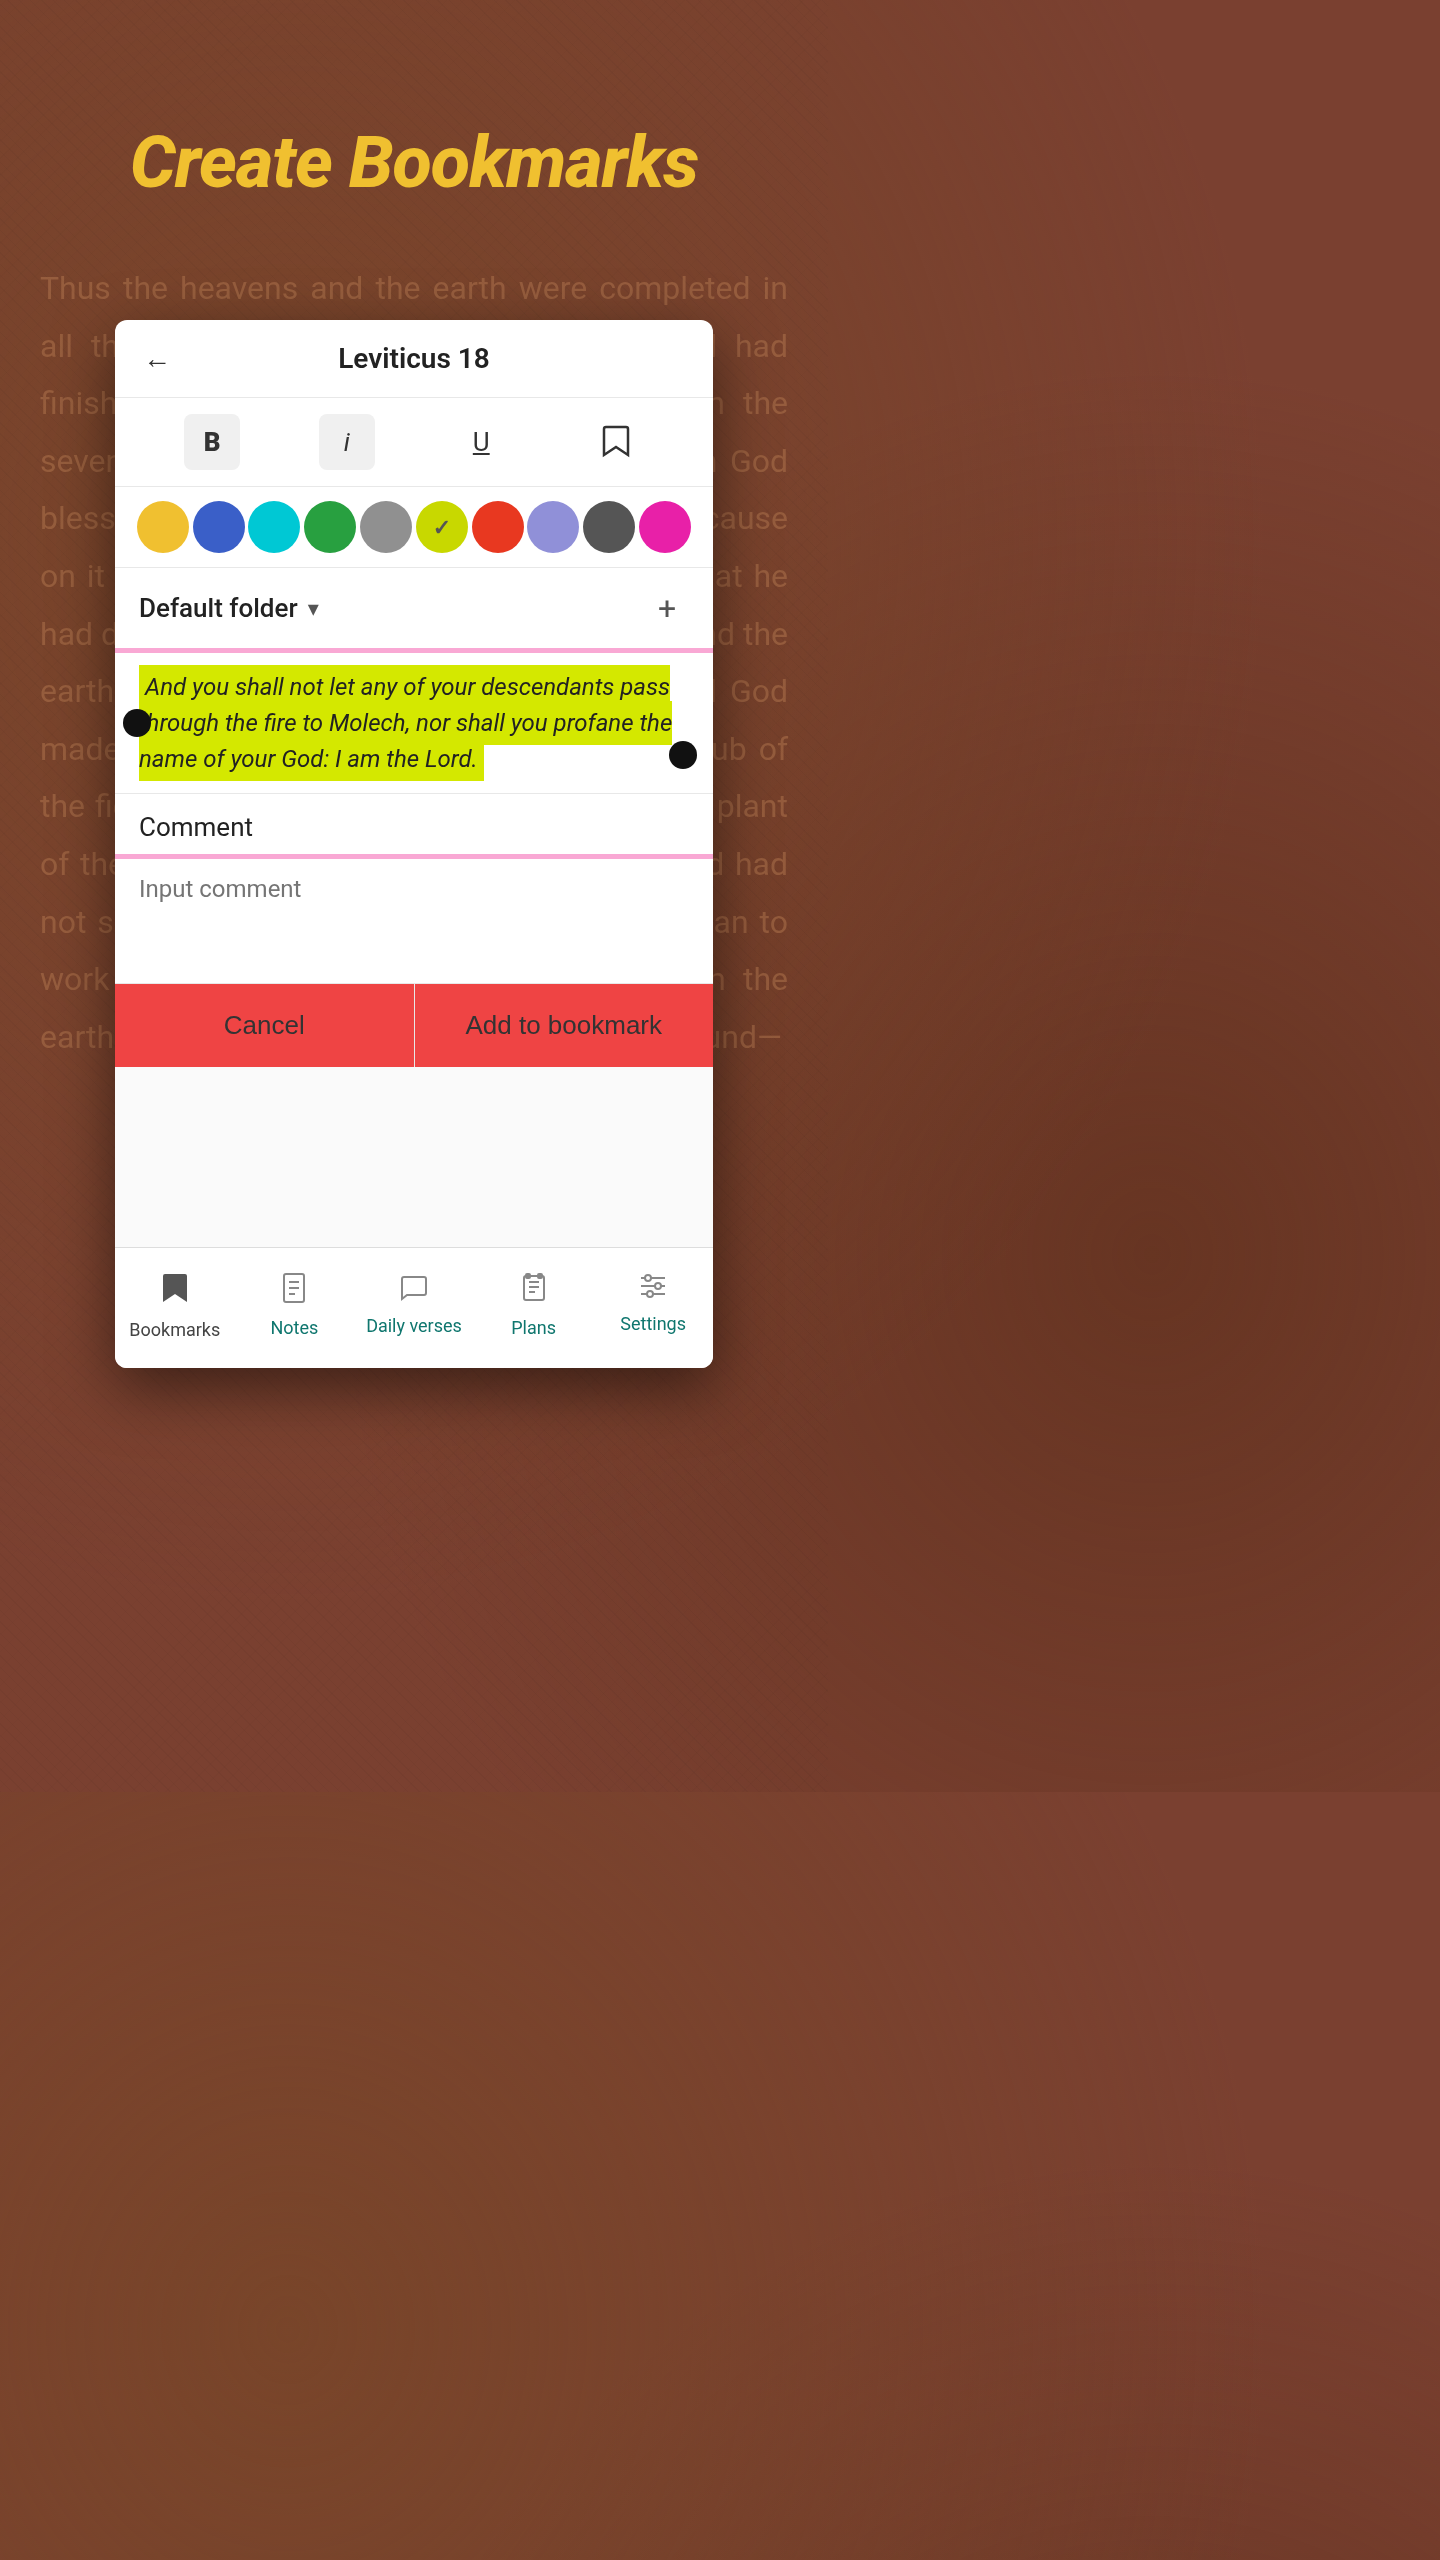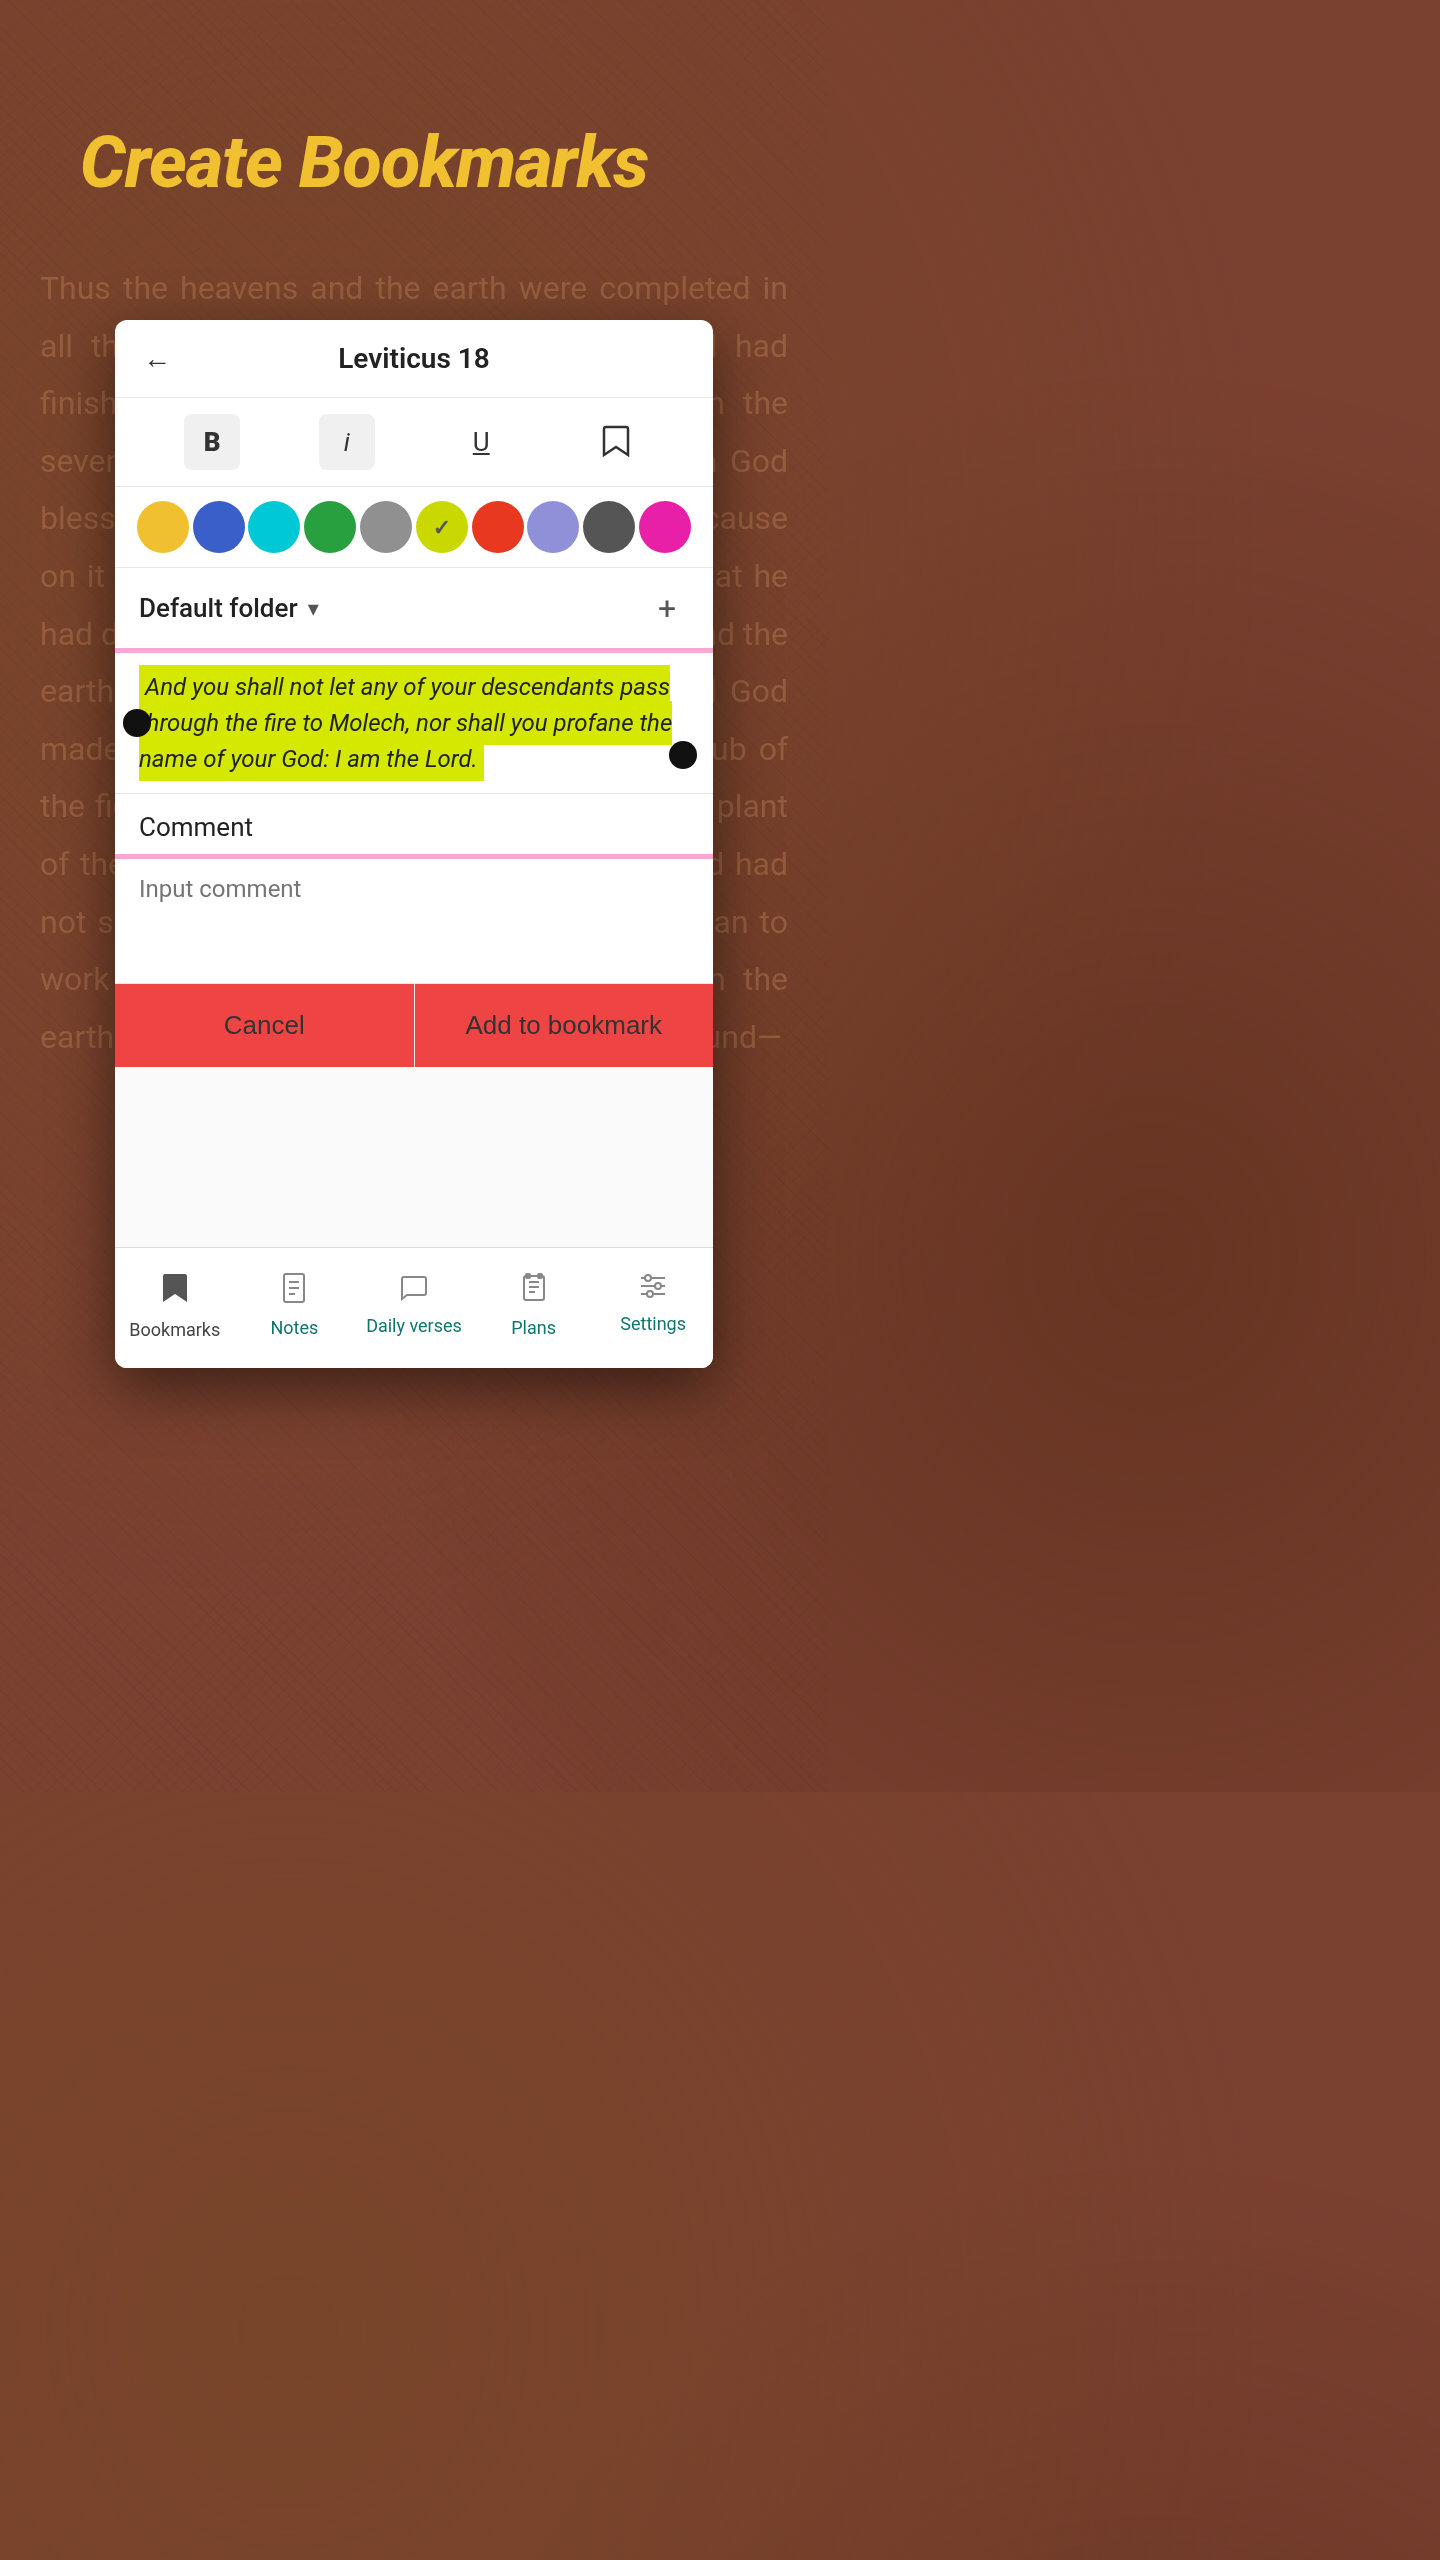--- a/index.html
+++ b/index.html
@@ -43,20 +43,21 @@
     }
 
     
     .page-title {
       padding: 120px 80px 40px 80px;
       font-size: 72px;
       font-weight: 800;
       color: #f0c030;
       font-style: italic;
       letter-spacing: -1px;
+      text-align: center;
     }
 
     
     .bg-scripture {
       position: absolute;
       top: 260px;
       left: 0; right: 0;
       padding: 0 40px;
       font-size: 32px;
       color: rgba(180,120,80,0.5);

